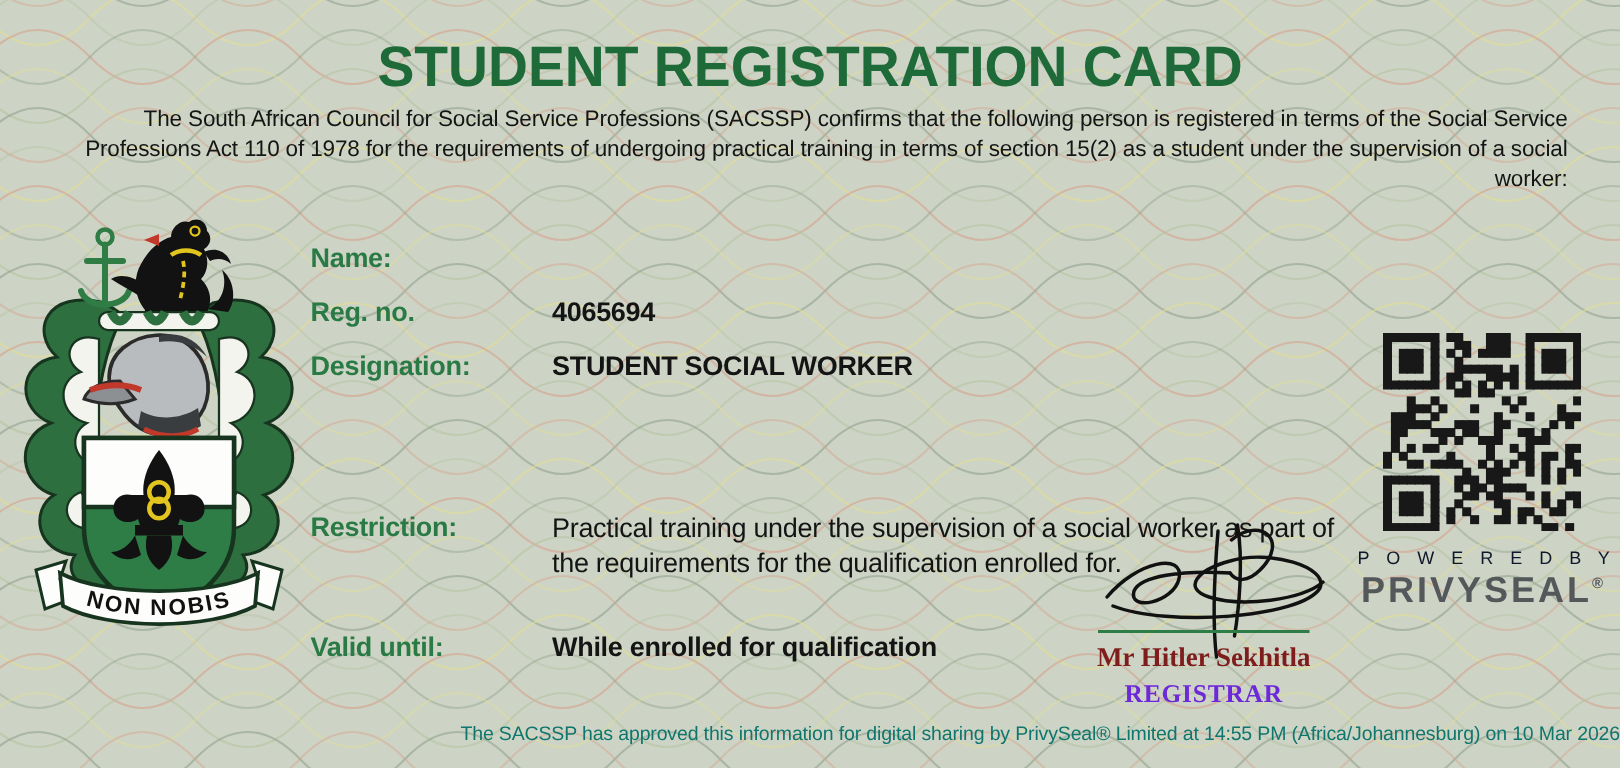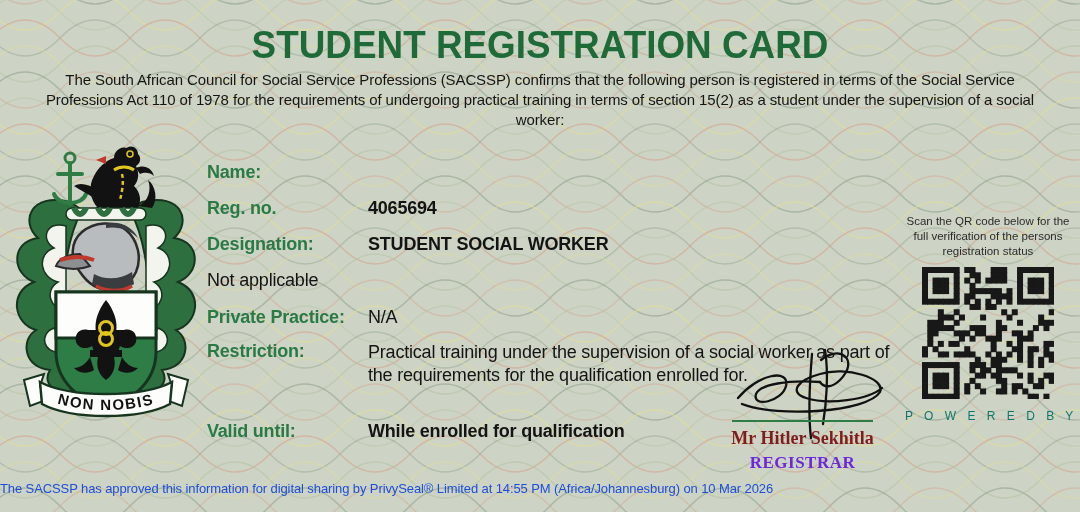--- a/index.html
+++ b/index.html
@@ -13,21 +13,21 @@
   .bg-waves{position:absolute; left:0; top:0; z-index:0;}
   .layer{position:absolute; z-index:1;}
 
   .title{
     left:0; top:24px; width:1080px; text-align:center;
     font-size:38px; font-weight:bold; letter-spacing:0px;
     color:#1e6b39; transform:scaleX(0.97); transform-origin:center;
     white-space:nowrap;
   }
   .intro{
-    left:35px; top:70px; width:1010px; text-align:center;
+    left:35px; top:70px; width:1010px; text-align:right;
     font-size:15px; line-height:20px; color:#151515; letter-spacing:-0.1px;
   }
 
   .crest{left:10px; top:142px;}
 
   .fields{left:0; top:15px; width:1080px; height:512px; position:absolute;}
   .frow{position:absolute; left:207px; display:flex; align-items:flex-start;}
   .flabel{
     width:161px; flex:0 0 161px; font-size:18px; font-weight:bold; color:#2a7a45;
     letter-spacing:-0.2px;
@@ -40,27 +40,27 @@
   .sig-svg{position:absolute; left:28px; top:0;}
   .sig-line{position:absolute; left:32px; top:72px; width:141px; height:2px; background:#2e7d46;}
   .sig-name{position:absolute; left:0; top:80px; width:205px;
     font-family:"Liberation Serif", serif; font-weight:bold; font-size:18px; color:#7f1d1d;}
   .sig-title{position:absolute; left:0; top:105px; width:205px;
     font-family:"Liberation Serif", serif; font-weight:bold; font-size:17px; letter-spacing:0.5px; color:#6d28d9;}
 
   .qr-panel{left:905px; top:214px; width:166px; text-align:center;}
   .qr-instruction{font-size:11.5px; line-height:15px; color:#2b2b2b;}
   .qr-svg{margin-top:8px;}
-  .powered-by{margin-top:6px; font-size:12px; letter-spacing:4px; color:#0f766e; white-space:nowrap;}
+  .powered-by{margin-top:6px; font-size:12px; letter-spacing:4px; color:#0f172a; white-space:nowrap;}
   .brand{margin-top:1px; font-size:24px; font-weight:bold; letter-spacing:2px; color:#54585a; white-space:nowrap;}
   .brand sup{font-size:10px; letter-spacing:0;}
 
   .footer{
-    left:0; top:481px; width:1080px; text-align:left;
-    font-size:13px; color:#1d4ed8; letter-spacing:-0.1px;
+    left:0; top:481px; width:1080px; text-align:right;
+    font-size:13px; color:#0f766e; letter-spacing:-0.1px;
   }
 </style>
 </head>
 <body>
 
 <div class="card">
 
   <svg class="bg-waves" id="waves" width="1080" height="512">
       <path d="M -80 -14 c 23 24, 47 24, 70 0 c 23 -24, 47 -24, 70 0 c 23 24, 47 24, 70 0 c 23 -24, 47 -24, 70 0 c 23 24, 47 24, 70 0 c 23 -24, 47 -24, 70 0 c 23 24, 47 24, 70 0 c 23 -24, 47 -24, 70 0 c 23 24, 47 24, 70 0 c 23 -24, 47 -24, 70 0 c 23 24, 47 24, 70 0 c 23 -24, 47 -24, 70 0 c 23 24, 47 24, 70 0 c 23 -24, 47 -24, 70 0 c 23 24, 47 24, 70 0 c 23 -24, 47 -24, 70 0 c 23 24, 47 24, 70 0 c 23 -24, 47 -24, 70 0" fill="none" stroke="#93a18f" stroke-width="1.4" stroke-opacity="0.6"></path>
       <path d="M -80 12 c 23 -24, 47 -24, 70 0 c 23 24, 47 24, 70 0 c 23 -24, 47 -24, 70 0 c 23 24, 47 24, 70 0 c 23 -24, 47 -24, 70 0 c 23 24, 47 24, 70 0 c 23 -24, 47 -24, 70 0 c 23 24, 47 24, 70 0 c 23 -24, 47 -24, 70 0 c 23 24, 47 24, 70 0 c 23 -24, 47 -24, 70 0 c 23 24, 47 24, 70 0 c 23 -24, 47 -24, 70 0 c 23 24, 47 24, 70 0 c 23 -24, 47 -24, 70 0 c 23 24, 47 24, 70 0 c 23 -24, 47 -24, 70 0 c 23 24, 47 24, 70 0" fill="none" stroke="#e2de96" stroke-width="1.4" stroke-opacity="0.6"></path>
@@ -191,25 +191,20 @@
     </div>
     <div class="frow" style="top:183px">
       <div class="flabel">Reg. no.</div>
       <div class="fvalue bold">4065694</div>
     </div>
     <div class="frow" style="top:219px">
       <div class="flabel">Designation:</div>
       <div class="fvalue bold">STUDENT SOCIAL WORKER</div>
     </div>
     <div class="frow" style="top:255px">
-      <div class="fvalue">Not applicable</div>
-    </div>
-    <div class="frow" style="top:292px">
-      <div class="flabel">Private Practice:</div>
-      <div class="fvalue">N/A</div>
     </div>
     <div class="frow" style="top:326px">
       <div class="flabel">Restriction:</div>
       <div class="fvalue wide">Practical training under the supervision of a social worker as part of the requirements for the qualification enrolled for.</div>
     </div>
     <div class="frow" style="top:406px">
       <div class="flabel">Valid until:</div>
       <div class="fvalue bold">While enrolled for qualification</div>
     </div>
   </div>
@@ -223,21 +218,20 @@
         <path d="M97,2 C101,26 98,58 95,76"></path>
         <path d="M93,12 C112,-4 132,12 112,32 C104,40 96,40 92,34"></path>
       </g>
     </svg>
     <div class="sig-line"></div>
     <div class="sig-name">Mr Hitler Sekhitla</div>
     <div class="sig-title">REGISTRAR</div>
   </div>
 
   <div class="layer qr-panel">
-    <div class="qr-instruction">Scan the QR code below for the full verification of the persons registration status</div>
     <svg class="qr-svg" id="qr" width="132" height="132">
         <rect x="0.00" y="0.00" width="6" height="6" fill="#181818"></rect>
         <rect x="5.28" y="0.00" width="6" height="6" fill="#181818"></rect>
         <rect x="10.56" y="0.00" width="6" height="6" fill="#181818"></rect>
         <rect x="15.84" y="0.00" width="6" height="6" fill="#181818"></rect>
         <rect x="21.12" y="0.00" width="6" height="6" fill="#181818"></rect>
         <rect x="26.40" y="0.00" width="6" height="6" fill="#181818"></rect>
         <rect x="31.68" y="0.00" width="6" height="6" fill="#181818"></rect>
         <rect x="42.24" y="0.00" width="6" height="6" fill="#181818"></rect>
         <rect x="47.52" y="0.00" width="6" height="6" fill="#181818"></rect>
@@ -502,17 +496,18 @@
         <rect x="10.56" y="126.72" width="6" height="6" fill="#181818"></rect>
         <rect x="15.84" y="126.72" width="6" height="6" fill="#181818"></rect>
         <rect x="21.12" y="126.72" width="6" height="6" fill="#181818"></rect>
         <rect x="26.40" y="126.72" width="6" height="6" fill="#181818"></rect>
         <rect x="31.68" y="126.72" width="6" height="6" fill="#181818"></rect>
         <rect x="105.60" y="126.72" width="6" height="6" fill="#181818"></rect>
         <rect x="110.88" y="126.72" width="6" height="6" fill="#181818"></rect>
         <rect x="121.44" y="126.72" width="6" height="6" fill="#181818"></rect>
       </svg>
     <div class="powered-by">P O W E R E D   B Y</div>
+    <div class="brand"><span>PRIVYSEAL</span><sup>®</sup></div>
   </div>
 
   <div class="layer footer">The SACSSP has approved this information for digital sharing by PrivySeal® Limited at 14:55 PM (Africa/Johannesburg) on 10 Mar 2026</div>
 
 </div>
 
 </body></html>

